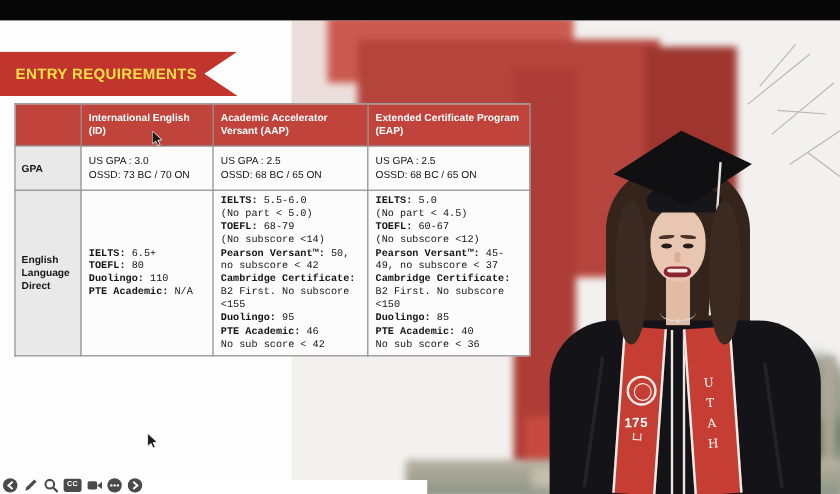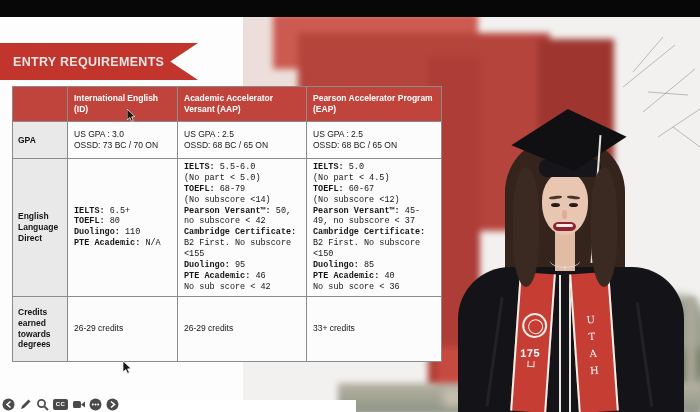--- a/index.html
+++ b/index.html
@@ -7,21 +7,21 @@
          font-family:"Liberation Sans",sans-serif;}
   [data-interactable]{box-sizing:border-box;}
 
   
   .topbar{position:absolute;left:0;top:0;width:700px;height:17px;background:#070707;z-index:40;}
 
   
   .ribbon{position:absolute;left:0;top:43px;width:198px;height:37px;background:var(--banner_red);
           clip-path:polygon(0 0,100% 0,86% 50%,100% 100%,0 100%);
           display:flex;align-items:center;padding-left:13px;z-index:30;}
-  .ribbon span{color:#e5e5e5;font-weight:bold;font-size:12.5px;letter-spacing:.3px;}
+  .ribbon span{color:#fde047;font-weight:bold;font-size:12.5px;letter-spacing:.3px;}
 
   
   .photo{position:absolute;left:243px;top:17px;width:457px;height:395px;overflow:hidden;
          background:#f2f1ef;z-index:5;}
   .sculpt{position:absolute;inset:0;filter:blur(3px);}
   .sculpt div{position:absolute;}
   .s-haze{left:-6px;top:-4px;width:70px;height:90px;background:#ead9d4;opacity:.8;}
   .s-light{left:30px;top:-4px;width:205px;height:56px;background:var(--sculpt_red_light);}
   .s-front{left:55px;top:16px;width:252px;height:198px;background:var(--sculpt_red_front);}
   .s-side{left:295px;top:22px;width:76px;height:352px;background:var(--sculpt_red_side);}
@@ -172,21 +172,21 @@
         <col style="width:55px">
         <col style="width:110px">
         <col style="width:129px">
         <col style="width:135px">
       </colgroup>
     <thead>
         <tr id="thead-row" data-interactable="false">
           <th data-interactable="false"></th>
           <th data-interactable="false">International English (ID)</th>
           <th data-interactable="false">Academic Accelerator Versant (AAP)</th>
-          <th data-interactable="false">Pearson Accelerator Program (EAP)</th>
+          <th data-interactable="false">Extended Certificate Program (EAP)</th>
         </tr>
       </thead>
     <tbody id="table-body">
         <tr class="row0" data-interactable="false">
           <th class="rowlabel" data-interactable="false">GPA</th>
           <td data-interactable="false">
             <div class="ln">US GPA : 3.0</div>
             <div class="ln">OSSD: 73 BC / 70 ON</div>
           </td>
           <td data-interactable="false">
@@ -224,32 +224,20 @@
             <div class="ln"><b>TOEFL:</b> 60-67</div>
             <div class="ln">(No subscore &lt;12)</div>
             <div class="ln"><b>Pearson Versant™:</b> 45-49, no subscore &lt; 37</div>
             <div class="ln"><b>Cambridge Certificate:</b></div>
             <div class="ln">B2 First. No subscore &lt;150</div>
             <div class="ln"><b>Duolingo:</b> 85</div>
             <div class="ln"><b>PTE Academic:</b> 40</div>
             <div class="ln">No sub score &lt; 36</div>
           </td>
         </tr>
-        <tr class="row3" data-interactable="false">
-          <th class="rowlabel" data-interactable="false">Credits earned towards degrees</th>
-          <td data-interactable="false">
-            <div class="ln">26-29 credits</div>
-          </td>
-          <td data-interactable="false">
-            <div class="ln">26-29 credits</div>
-          </td>
-          <td data-interactable="false">
-            <div class="ln">33+ credits</div>
-          </td>
-        </tr>
       </tbody>
   </table>
 
   <div class="strip" data-interactable="false"></div>
   <div class="toolbar" data-interactable="false">
     <span class="tico" data-interactable="true">
       <svg width="13" height="13">
           <circle cx="6.5" cy="6.5" r="6" fill="#4a4a4a"></circle>
           <path d="M8.5 3.5 L5 6.5 L8.5 9.5" stroke="#fff" stroke-width="1.6" fill="none"></path>
         </svg>

